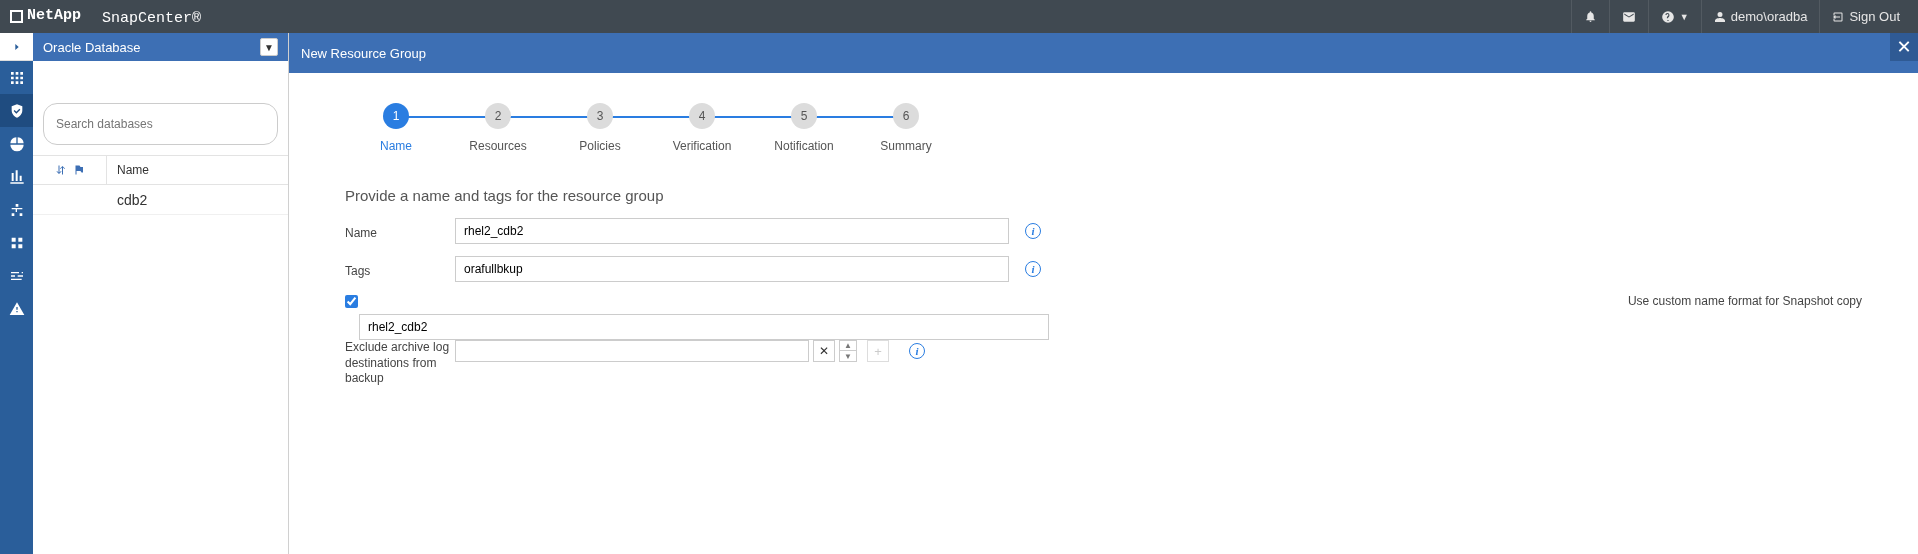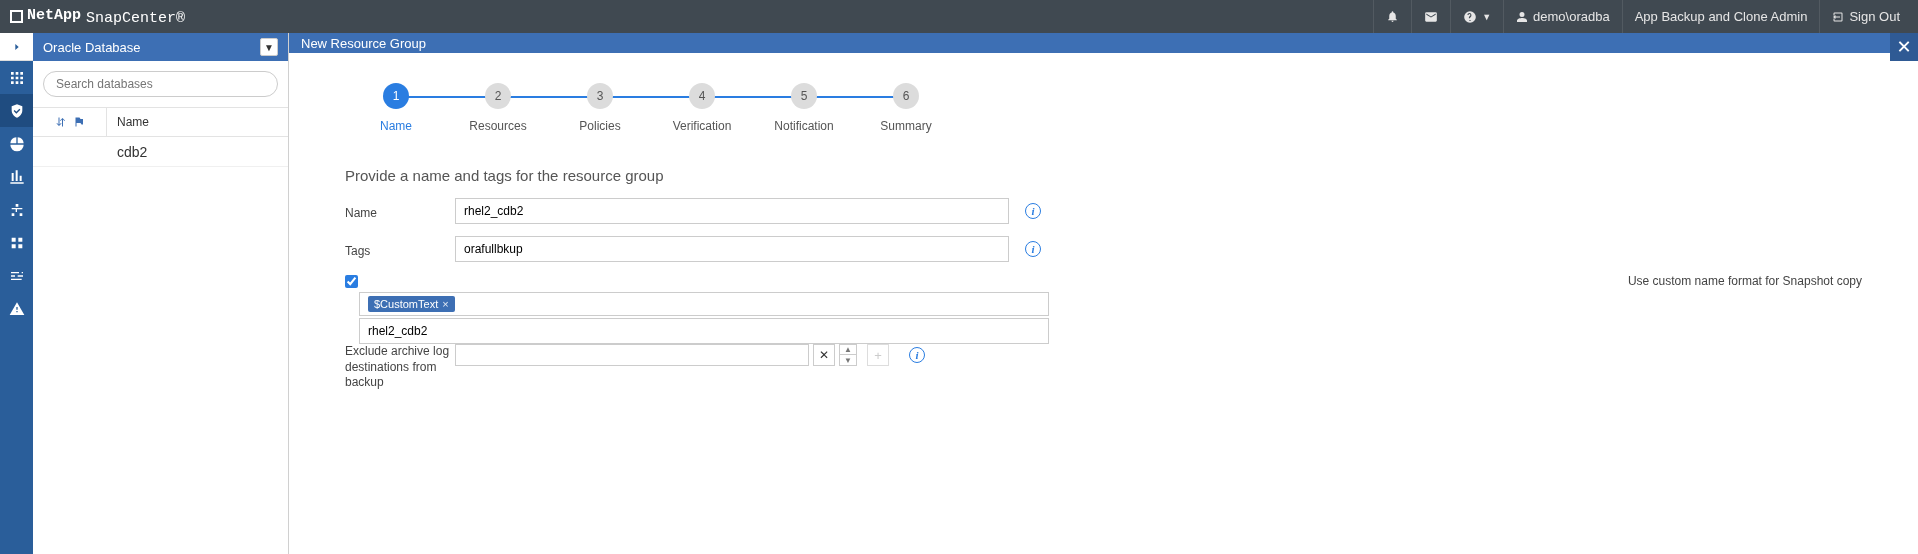--- a/index.html
+++ b/index.html
@@ -2,51 +2,51 @@
 <html><head>
 <meta charset="utf-8">
 <style>
   * { box-sizing: border-box; margin: 0; padding: 0; }
   body { font-family: "Helvetica Neue", Helvetica, Arial, sans-serif; font-size: 13px; color: #333; background: #fff; }
   
   .topbar { height: 33px; background: #404951; color: #fff; display: flex; align-items: center; padding: 0 6px; }
   .brand { display: flex; align-items: baseline; gap: 5px; padding-left: 4px; font-family: Liberation Mono, monospace; }
   .brand-n { font-weight: 700; font-size: 15px; display: flex; align-items: center; gap:4px; }
   .brand-n .box { width:13px; height:13px; border:2px solid #fff; display:inline-block; position:relative; top:1px; }
-  .brand-prod { font-size: 15px; font-weight: 400; }
+  .brand-prod { font-size: 15px; font-weight: 400; margin-left: 16px; }
   .topbar-spacer { flex: 1; }
   .topbar-item { padding: 0 12px; height: 33px; display:flex; align-items:center; border-left:1px solid #525a61; cursor:pointer; font-size:13px; color:#e6e6e6; gap:5px; }
   .topbar-item svg { fill:#e6e6e6; }
   .caret-down { font-size:9px; }
 
   
   .shell { display:flex; height: calc(554px - 33px); }
   .navrail { width:33px; background:#2a5e9a; display:flex; flex-direction:column; }
   .navrail .toggle { height:28px; background:#fff; display:flex; align-items:center; justify-content:center; border-bottom:1px solid #ddd; cursor:pointer; }
   .navrail .toggle svg { fill:#2a5e9a; }
   .navrail .item { height:33px; display:flex; align-items:center; justify-content:center; cursor:pointer; }
   .navrail .item.active { background:#1f4c80; }
   .navrail .item svg { fill:#fff; width:16px; height:16px; }
 
   
   .respanel { width:256px; border-right:1px solid #d0d0d0; display:flex; flex-direction:column; }
   .respanel-hdr { height:28px; background:#3d6fb4; color:#fff; display:flex; align-items:center; padding:0 10px; font-size:13px; }
   .respanel-hdr .dd { margin-left:auto; background:#fff; color:#333; width:18px; height:18px; display:flex; align-items:center; justify-content:center; font-size:10px; border-radius:2px; cursor:pointer; border:1px solid #ccc; }
   .search-wrap { padding:10px; }
-  .search-wrap input { width:100%; height:26px; border:1px solid #ccc; border-radius:14px; padding:4px 12px; font-size:12px; outline:none; }
+  .search-wrap input { width:100%; height:42px; border:1px solid #ccc; border-radius:14px; padding:4px 12px; font-size:12px; outline:none;margin-top:32px; }
   .resgrid-hdr { display:flex; border-top:1px solid #e3e3e3; border-bottom:1px solid #e3e3e3; height:30px; align-items:center; font-size:12px; }
   .resgrid-hdr .sortcol { width:74px; display:flex; align-items:center; justify-content:center; gap:6px; border-right:1px solid #e3e3e3; height:100%; color:#3d6fb4; }
   .resgrid-hdr .namecol { padding-left:10px; font-weight:400; flex:1; }
   .resgrid-row { display:flex; height:30px; align-items:center; border-bottom:1px solid #f0f0f0; }
   .resgrid-row .sortcol { width:74px; }
   .resgrid-row .namecol { padding-left:10px; flex:1; font-size:14px; }
 
   
   .main { flex:1; display:flex; flex-direction:column; min-width:0; }
-  .mainhdr { height:20px; background:#3d6fb4; color:#fff; display:flex; align-items:center; padding:0 12px; font-size:13px; position:relative; }
+  .mainhdr { height:40px; background:#3d6fb4; color:#fff; display:flex; align-items:center; padding:0 12px; font-size:13px; position:relative; }
   .mainhdr .close { position:absolute; right:0; top:0; width:28px; height:28px; background:#2f5a94; display:flex; align-items:center; justify-content:center; cursor:pointer; font-size:18px; }
   .mainbody { flex:1; overflow:auto; padding: 30px 56px; }
 
   
   .wizard { display:flex; align-items:flex-start; gap:0; margin-bottom:34px; }
   .step { width:102px; display:flex; flex-direction:column; align-items:center; position:relative; }
   .step .circle { width:26px; height:26px; border-radius:50%; background:#dcdcdc; color:#555; display:flex; align-items:center; justify-content:center; font-size:12px; z-index:2; }
   .step.active .circle { background:#2a7de1; color:#fff; }
   .step .lbl { margin-top:10px; font-size:12px; color:#555; }
   .step.active .lbl { color:#2a7de1; }
@@ -107,23 +107,20 @@
       </svg>
     <span class="caret-down">▼</span>
   </div>
   <div class="topbar-item">
     <svg width="12" height="12" viewBox="0 0 24 24">
         <path d="M12 12a5 5 0 1 0-5-5 5 5 0 0 0 5 5zm0 2c-3.33 0-10 1.67-10 5v3h20v-3c0-3.33-6.67-5-10-5z"></path>
       </svg>
     <span>demo\oradba</span>
   </div>
   <div class="topbar-item">
-    <span>App Backup and Clone Admin</span>
-  </div>
-  <div class="topbar-item">
     <svg width="12" height="12" viewBox="0 0 24 24">
         <path d="M16 13v-2H7V8l-5 4 5 4v-3h9zm3-10H5a2 2 0 0 0-2 2v4h2V5h14v14H5v-4H3v4a2 2 0 0 0 2 2h14a2 2 0 0 0 2-2V5a2 2 0 0 0-2-2z"></path>
       </svg>
     <span>Sign Out</span>
   </div>
 </div>
 
 <div class="shell">
 
   <div class="navrail">
@@ -250,26 +247,20 @@
         <div class="lblcol">Tags</div>
         <div class="ctl"><input type="text" value="orafullbkup" style=""></div>
         <span class="info-icon">i</span>
       </div>
 
       <div class="chkrow">
         <input type="checkbox" checked="" style="">
         <span>Use custom name format for Snapshot copy</span>
       </div>
       <div style="margin-left:14px;">
-        <div class="tagbox">
-          <span class="tag">
-            <span>$CustomText</span>
-            <span class="x">×</span>
-          </span>
-        </div>
         <input type="text" class="customname-input" value="rhel2_cdb2" style="">
       </div>
 
 
       <div class="excluderow">
         <div class="lblcol2">Exclude archive log destinations from backup</div>
         <div class="exclude-ctl">
           <div class="exclude-select"></div>
           <div class="btn-clear">✕</div>
           <div class="stepper">

